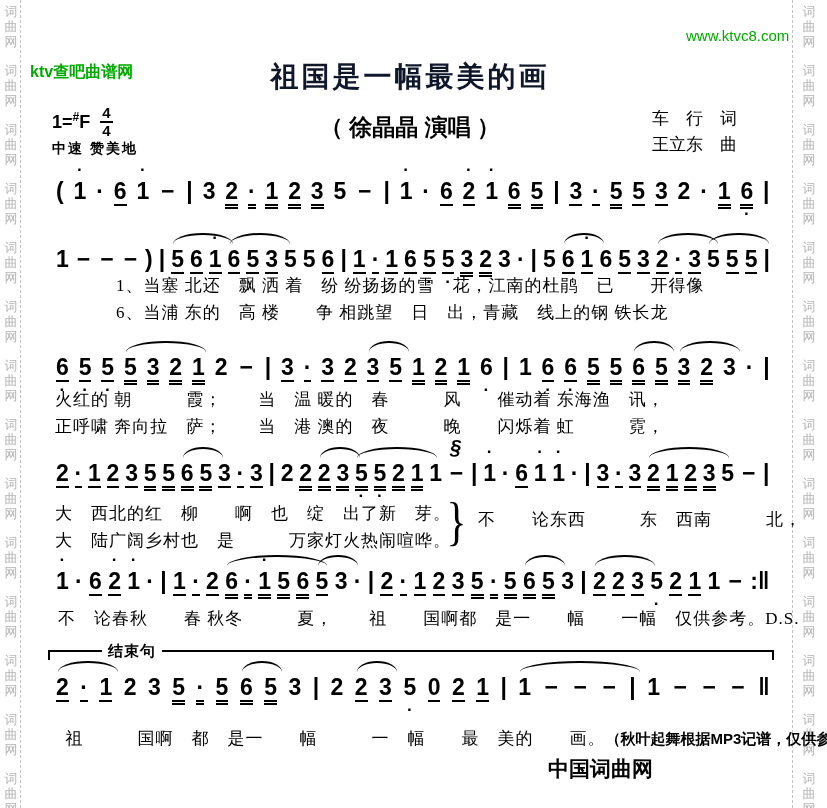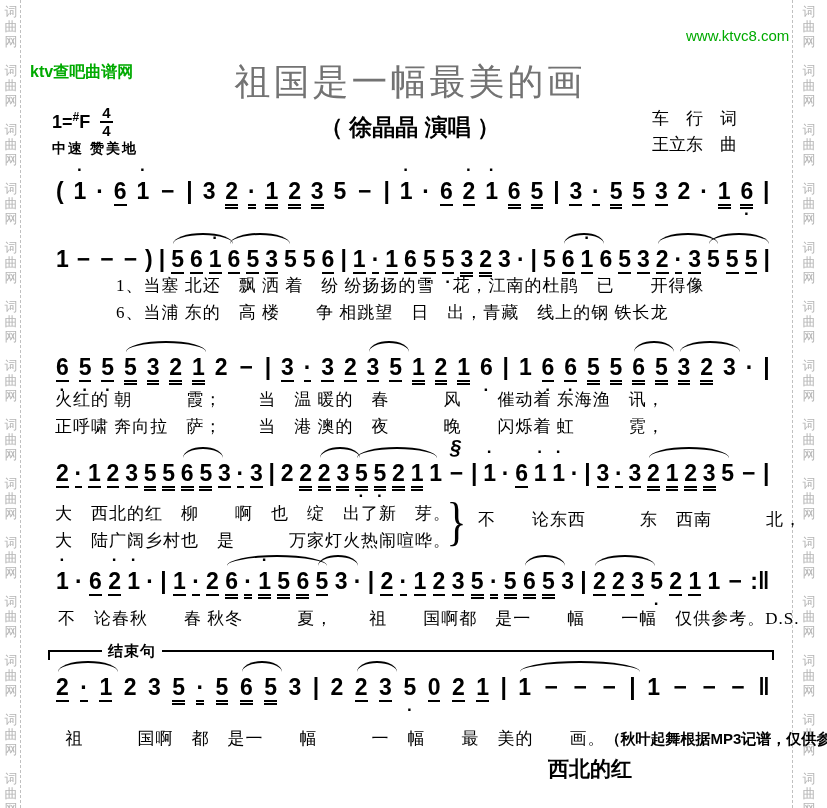--- a/index.html
+++ b/index.html
@@ -11,21 +11,21 @@
   .wm-left{left:3px;}
   .wm-right{left:801px;}
   .wm-group{margin-bottom:14px;}
   .wm-line{position:absolute;top:0;height:808px;width:0;border-left:1px dashed #c0c0c0;}
   .wm-line-l{left:20px;}
   .wm-line-r{left:792px;}
   
   .logo{position:absolute;left:30px;top:29px;font-size:16px;font-weight:bold;color:#00aa00;margin-top:33px;}
   .url{position:absolute;left:686px;top:27px;font-size:15px;color:#00aa00;}
   .title{position:absolute;left:30px;top:58px;width:760px;text-align:center;
-         font-size:36px;font-weight:normal;color:#737373;letter-spacing:3px;}
+         font-size:28px;font-weight:bold;color:#0f172a;letter-spacing:3px;}
   .subtitle{position:absolute;left:30px;top:112px;width:760px;text-align:center;
             font-size:23px;font-weight:bold;}
   .keysig{position:absolute;left:52px;top:106px;font-size:18px;font-weight:bold;display:flex;align-items:center;}
   .keysig .acc{font-size:12px;vertical-align:super;position:relative;top:-5px;}
   .frac{display:inline-flex;flex-direction:column;align-items:center;margin-left:10px;
         font-size:15px;line-height:14px;}
   .frac .num{border-bottom:2px solid #000;padding:0 2px 1px;}
   .frac .den{padding-top:1px;}
   .tempo{position:absolute;left:52px;top:140px;font-size:14px;font-weight:bold;letter-spacing:2px;}
   .credits{position:absolute;left:652px;top:106px;font-size:17px;line-height:26px;
@@ -476,14 +476,14 @@
     <span class="note dash">−</span>
     <span class="note dash">−</span>
     <span class="note dash">−</span>
     <span class="note">‖</span>
   </div>
 <div class="lyric" style="left:55px;top:707px;">
   <span>祖　　　国啊　都　是一　　幅　　　一　幅　　最　美的　　画。</span><span class="note-small">（秋叶起舞根据MP3记谱，仅供参考。）</span>
 </div>
 
 <div class="footer">
-  <span class="pre">西北的红</span>
+  <span class="pre">中国词曲网</span>
 </div>
 
 </body></html>

